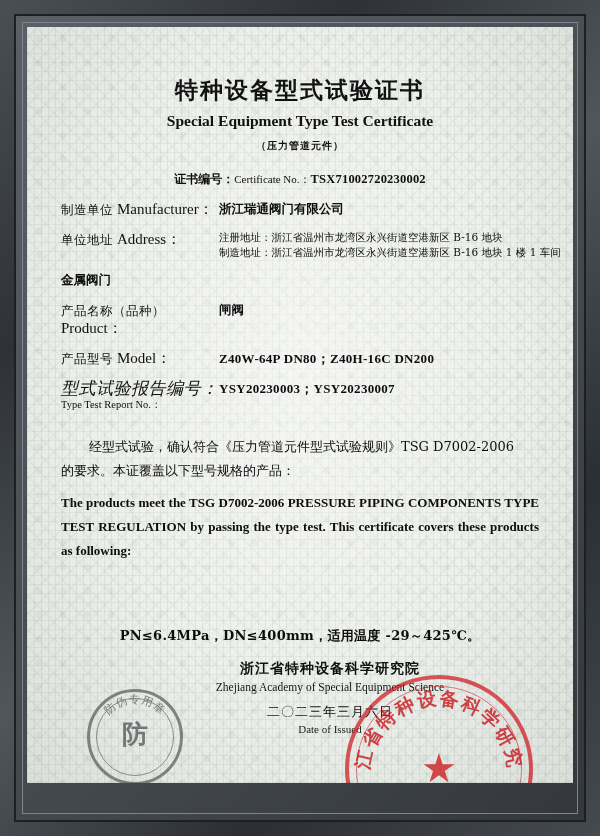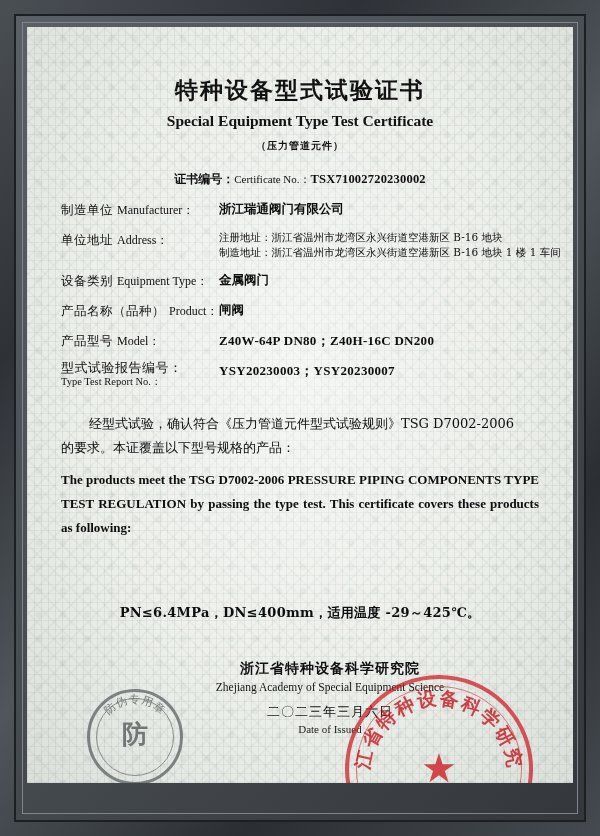--- a/index.html
+++ b/index.html
@@ -150,23 +150,23 @@
     color: #111;
     line-height: 1.15;
   }
   .field-label .zh {
     font-family: "DejaVu Serif", serif;
     font-size: 12.5px;
     letter-spacing: 0.5px;
   }
   .field-label .en {
     font-family: "Liberation Serif", serif;
-    font-size: 12px;
-  }
-  .field-label.two-line .zh { display: block; font-size: 13px; }
+    font-size: 15px;
+  }
+  .field-label.two-line .zh { display: block; font-size: 17px; font-style: italic; }
   .field-label.two-line .en { display: block; font-size: 10.5px; }
   .field-value {
     flex: 1 1 auto;
     font-family: "DejaVu Serif", serif;
     font-size: 12.5px;
     font-weight: bold;
     color: #0e0e0e;
     line-height: 1.5;
   }
   .field-value.mono {
@@ -376,24 +376,20 @@
             <span class="zh">单位地址</span>
             <span class="en">Address：</span>
           </div>
           <div class="field-value">
             <span class="addr-line">注册地址：浙江省温州市龙湾区永兴街道空港新区 B-16 地块</span>
             <span class="addr-line">制造地址：浙江省温州市龙湾区永兴街道空港新区 B-16 地块 1 楼 1 车间</span>
           </div>
         </div>
 
         <div class="field-row">
-          <div class="field-label">
-            <span class="zh">设备类别</span>
-            <span class="en">Equipment Type：</span>
-          </div>
           <div class="field-value">金属阀门</div>
         </div>
 
         <div class="field-row">
           <div class="field-label">
             <span class="zh">产品名称（品种）</span>
             <span class="en">Product：</span>
           </div>
           <div class="field-value">闸阀</div>
         </div>

